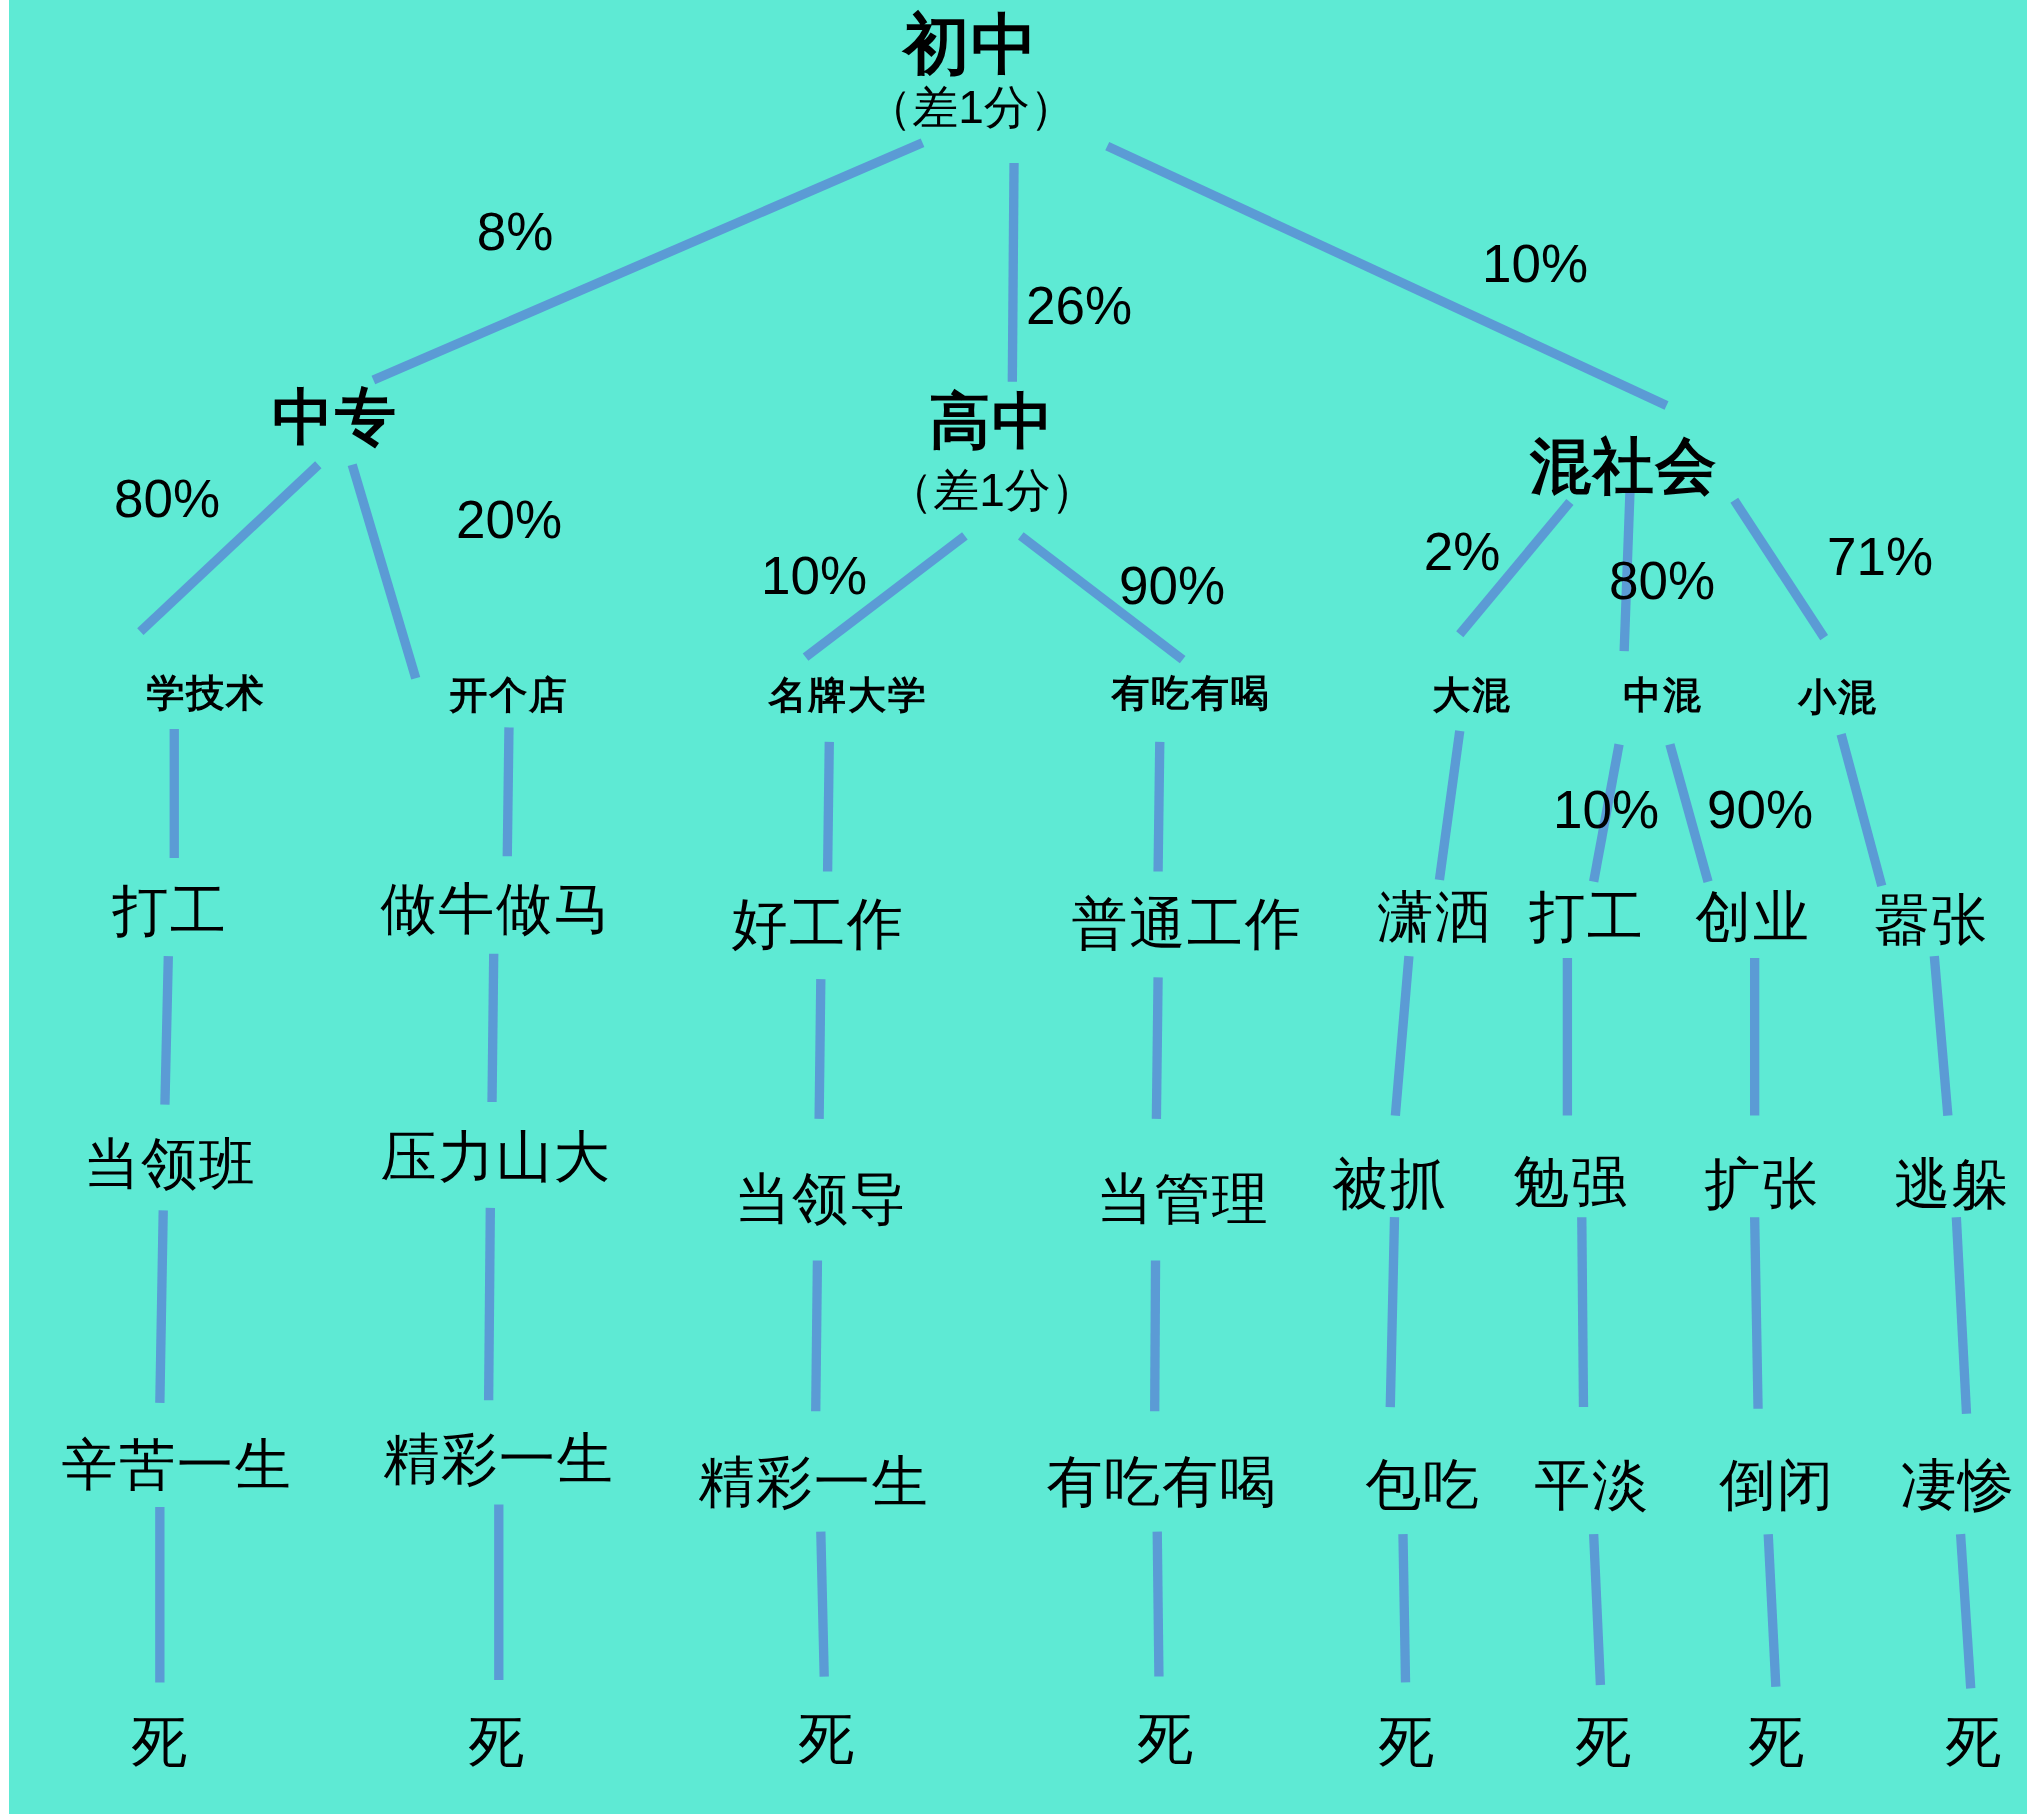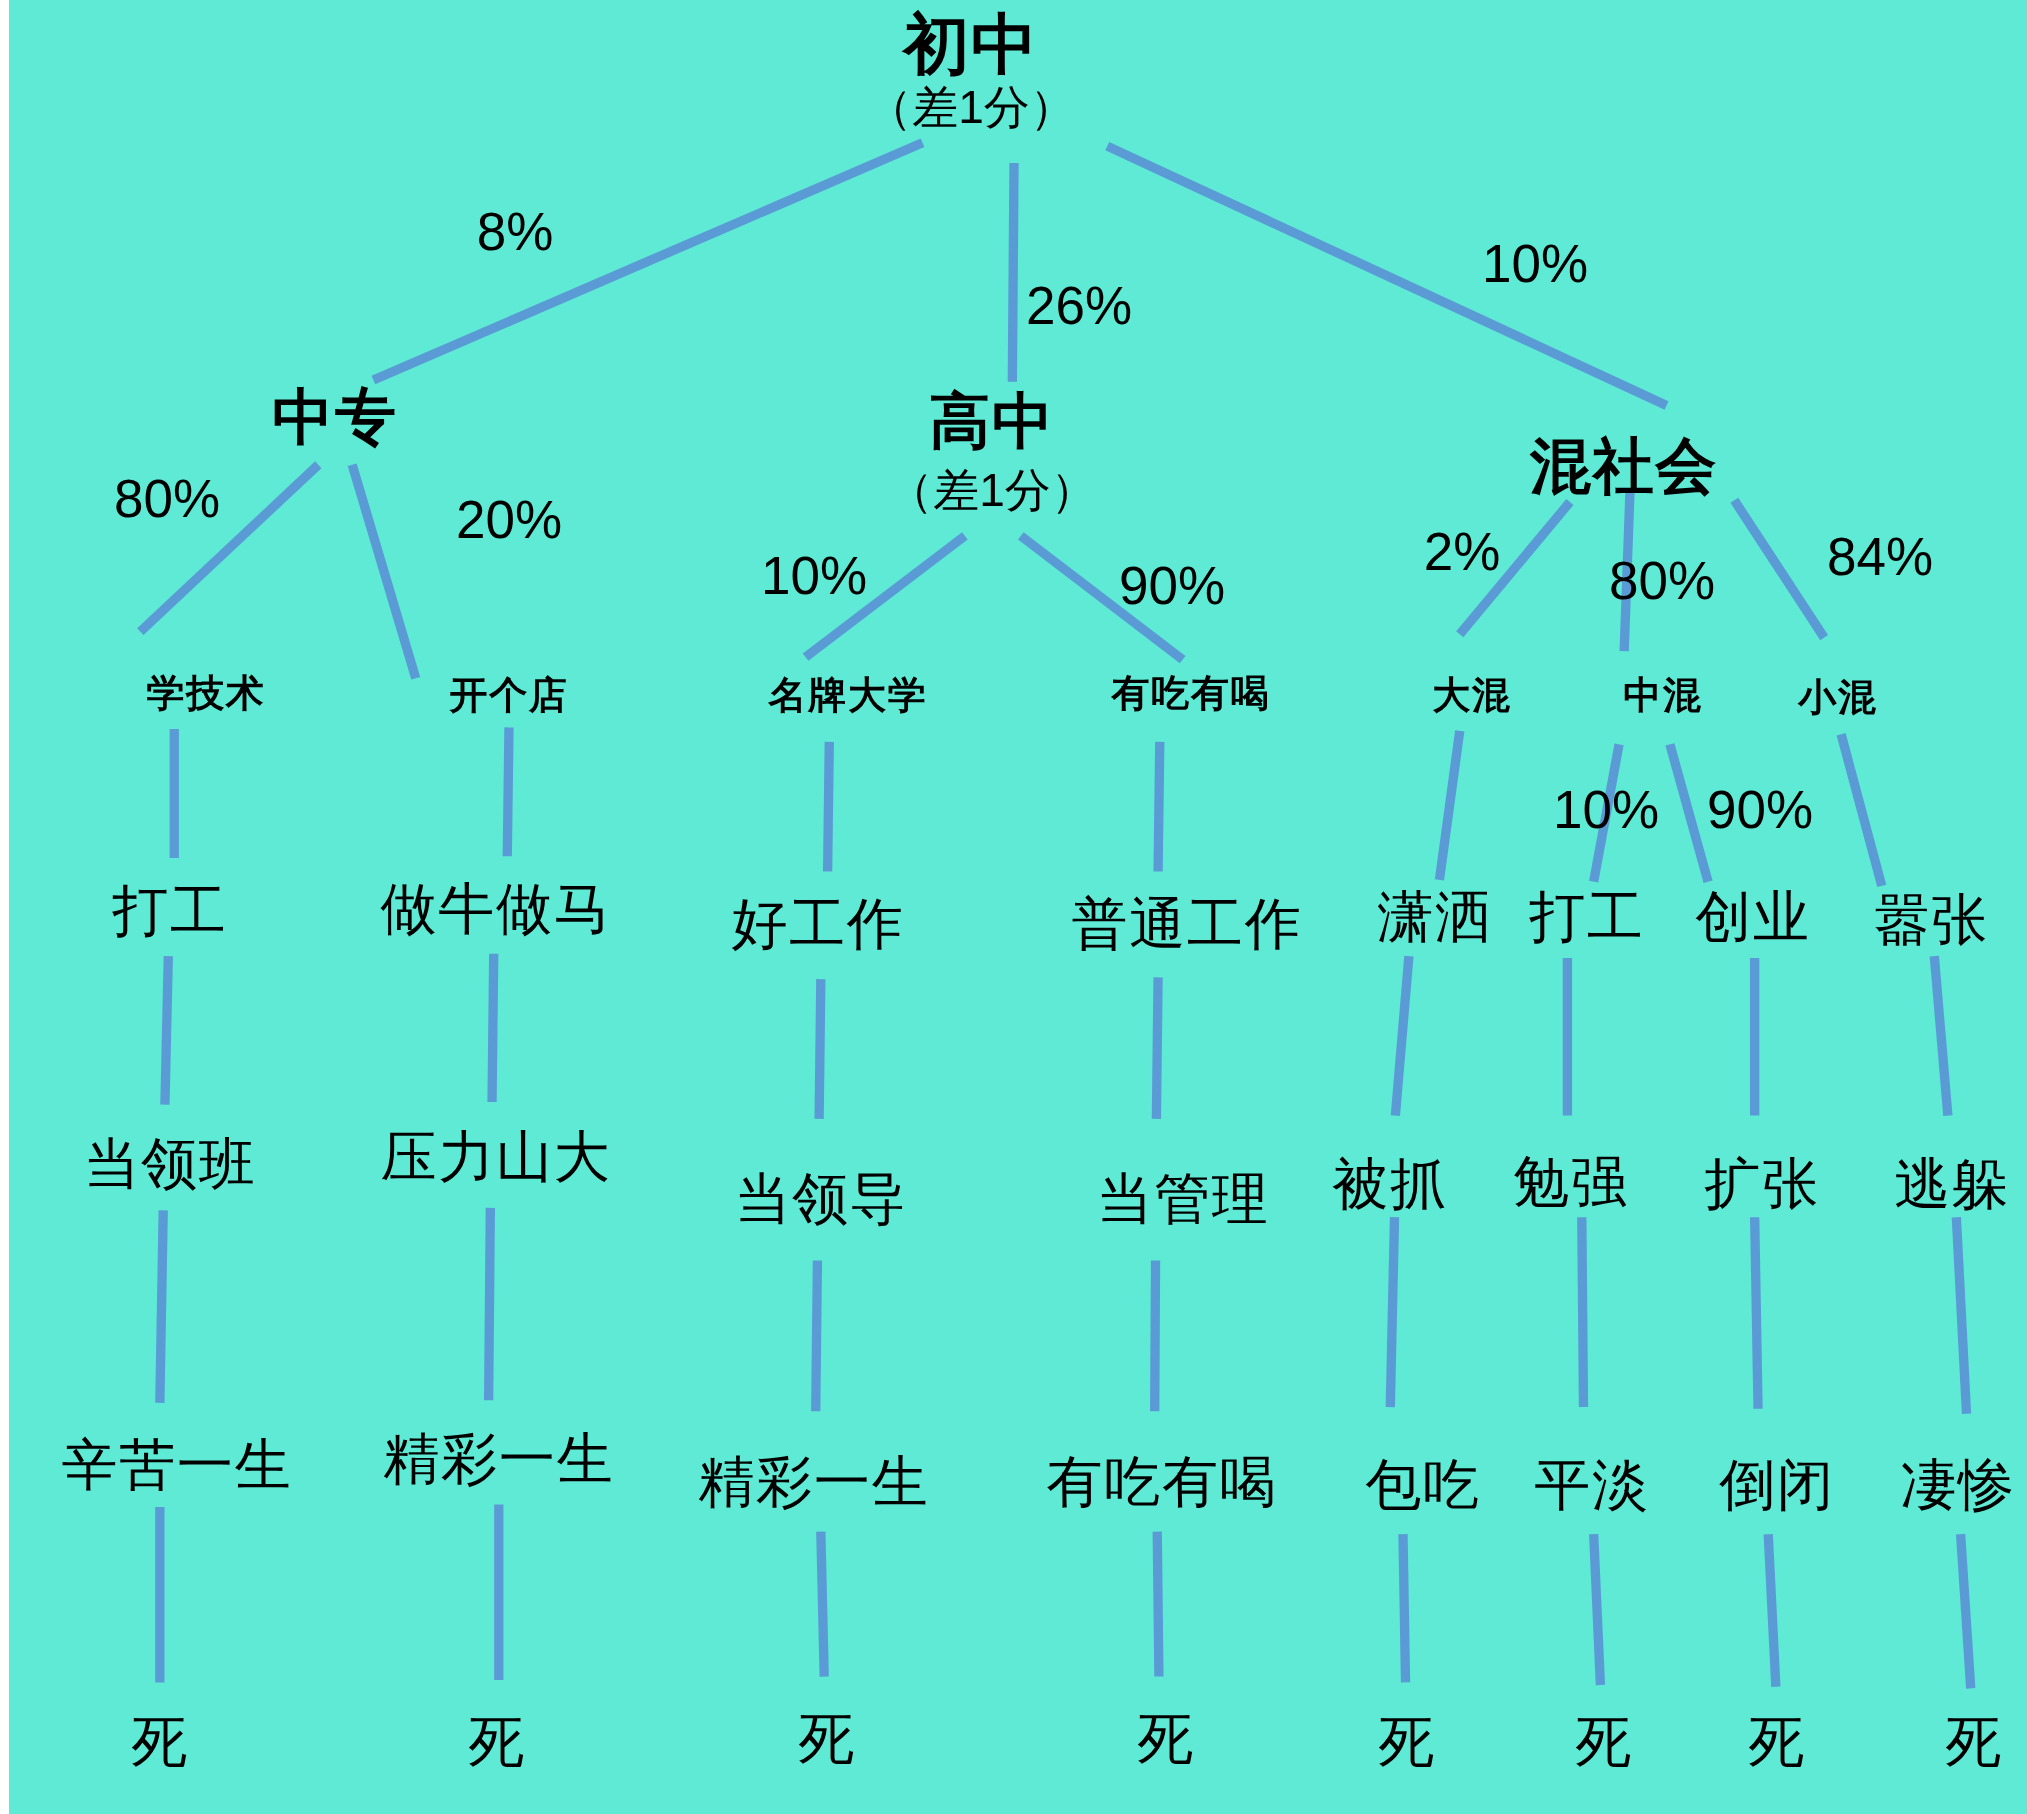--- a/index.html
+++ b/index.html
@@ -106,21 +106,21 @@
   <div class="t b lvl1" style="left:983px; top:421px">高中</div>
   <div class="t note" style="left:983px; top:490px">（差1分）</div>
   <div class="t b lvl1" style="left:1615px; top:466px">混社会</div>
 
   <div class="t pct" style="left:158px;  top:498px">80%</div>
   <div class="t pct" style="left:500px;  top:519px">20%</div>
   <div class="t pct" style="left:805px;  top:575px">10%</div>
   <div class="t pct" style="left:1163px; top:585px">90%</div>
   <div class="t pct" style="left:1453px; top:551px">2%</div>
   <div class="t pct" style="left:1653px; top:580px">80%</div>
-  <div class="t pct" style="left:1871px; top:556px">84%</div>
+  <div class="t pct" style="left:1871px; top:556px">71%</div>
 
   <div class="t b lvl2" style="left:197px;  top:693px">学技术</div>
   <div class="t b lvl2" style="left:500px;  top:695px">开个店</div>
   <div class="t b lvl2" style="left:839px;  top:695px">名牌大学</div>
   <div class="t b lvl2" style="left:1182px; top:693px">有吃有喝</div>
   <div class="t b lvl2" style="left:1463px; top:695px">大混</div>
   <div class="t b lvl2" style="left:1654px; top:695px">中混</div>
   <div class="t b lvl2" style="left:1829px; top:697px">小混</div>
 
   <div class="t pct" style="left:1597px; top:809px">10%</div>

